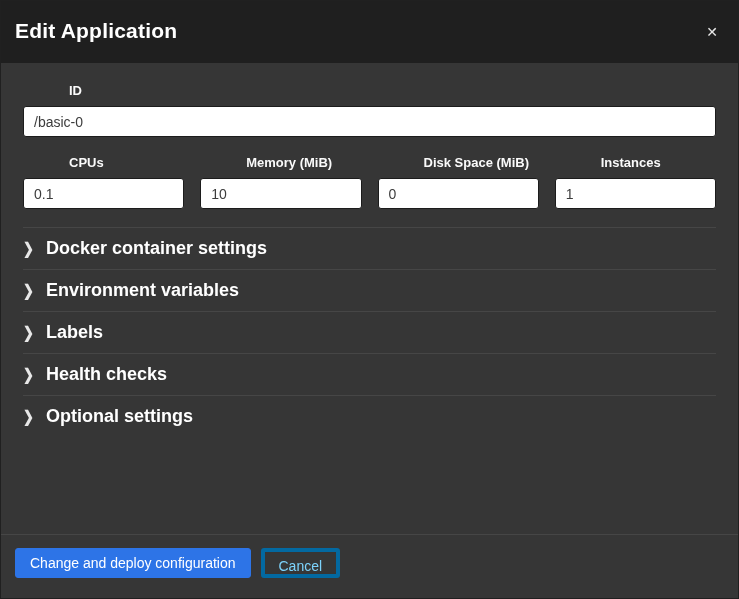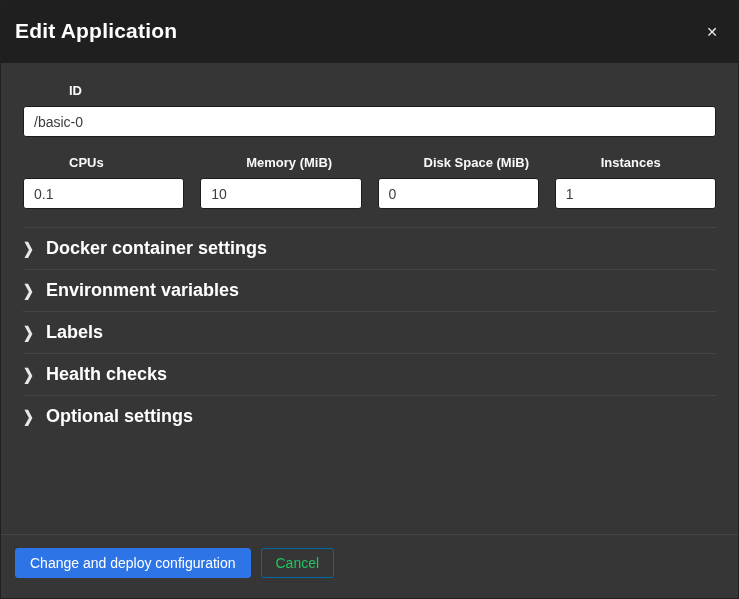--- a/index.html
+++ b/index.html
@@ -135,22 +135,22 @@
     height: 30px;
   }
   .btn-primary {
     background: #2d74e7;
     border: 1px solid #2d74e7;
     color: #ffffff;
     text-align: center;
   }
   .btn-default {
     background: transparent;
-    border: 1px solid #0369a1;
-    color: #22c55e;
+    border: 4px solid #0369a1;
+    color: #7dd3fc;
   }
 </style>
 </head>
 <body>
 
 <div class="modal">
 
   <div class="modal-header">
     <h1 class="modal-title">Edit Application</h1>
     <button class="close-btn">

